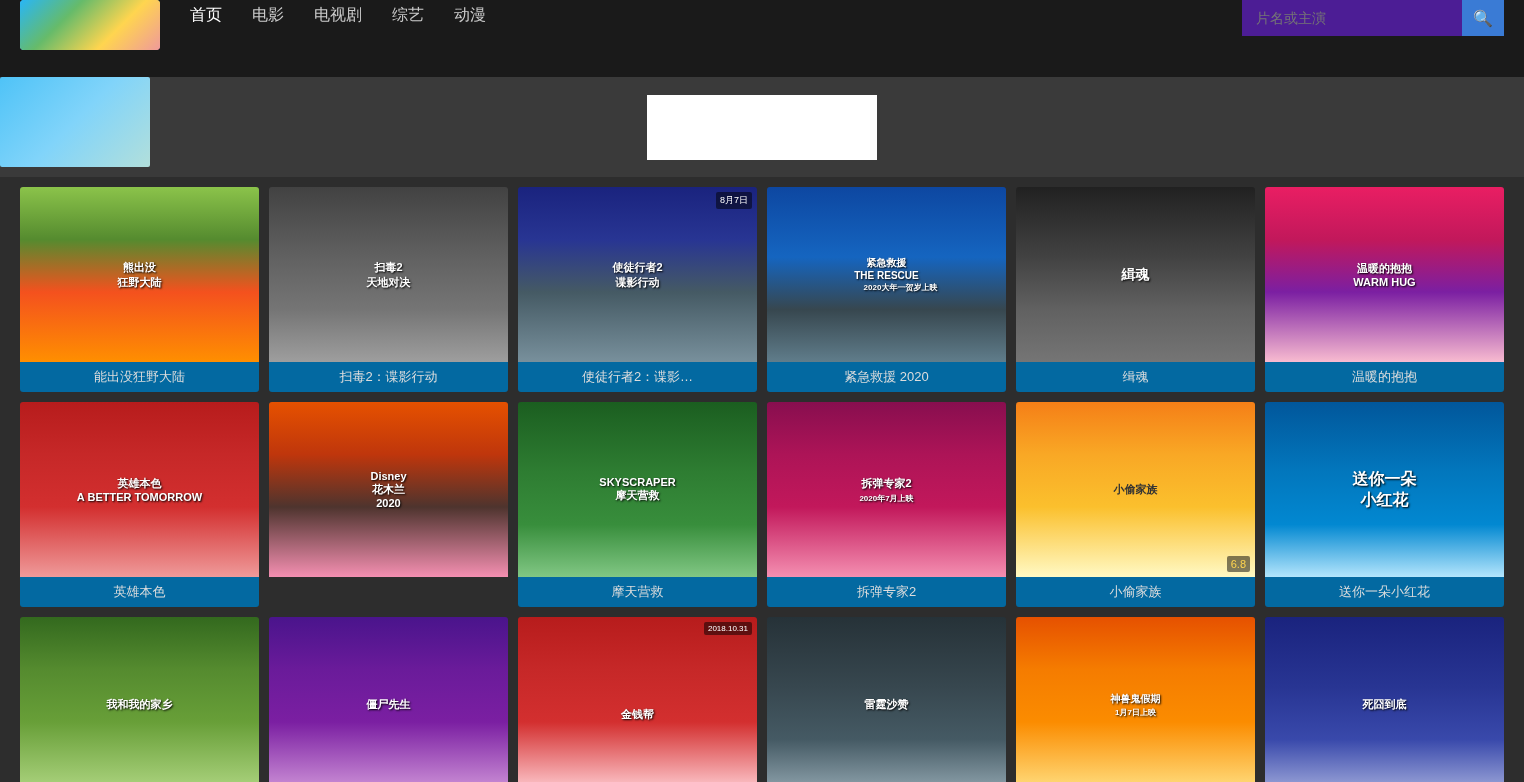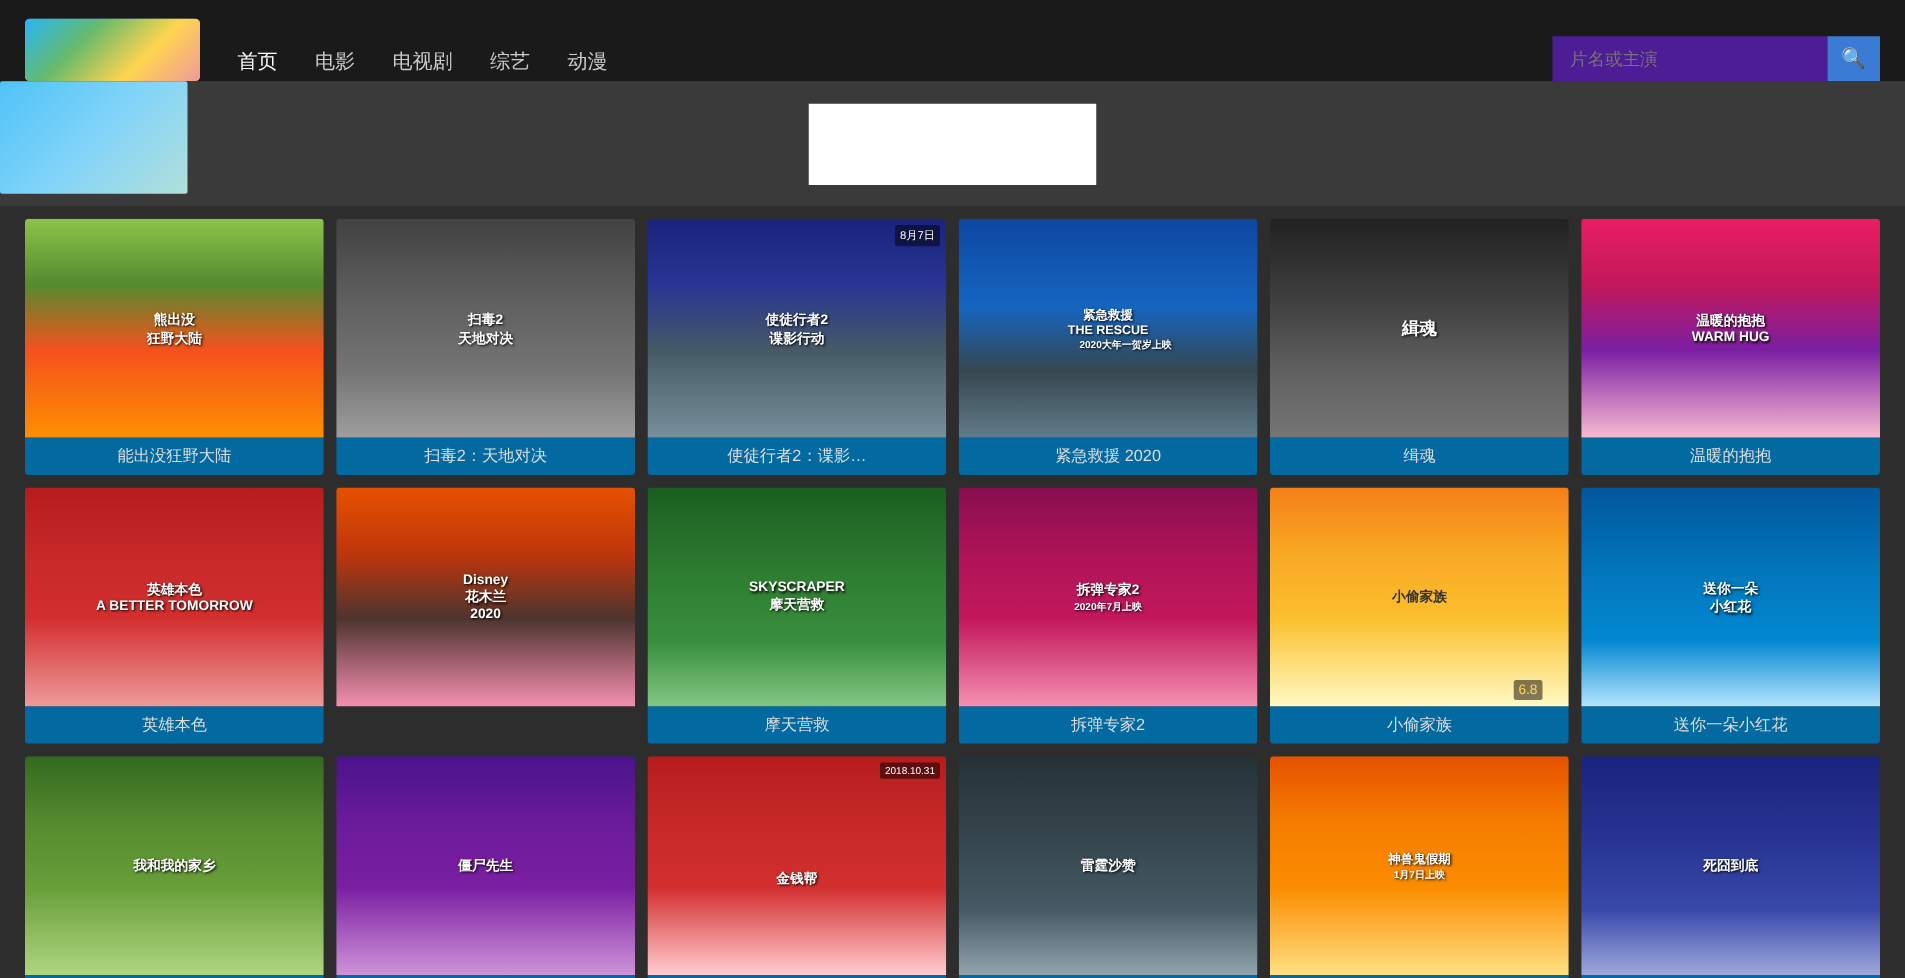--- a/index.html
+++ b/index.html
@@ -9,23 +9,23 @@
       color: #fff;
       min-height: 782px;
       width: 1524px;
       overflow-x: hidden;
     }
 
     
     .header {
       background-color: #1a1a1a;
       display: flex;
-      align-items: flex-end;
+      align-items: flex-start;
       padding: 0 20px;
-      height: 65px;
+      height: 77px;
       gap: 30px;
     }
     .logo {
       width: 140px;
       height: 50px;
       background: linear-gradient(135deg, #4fc3f7 0%, #81d4fa 30%, #fff176 60%, #a5d6a7 80%, #f48fb1 100%);
       border-radius: 4px;
       display: flex;
       align-items: center;
       justify-content: center;
@@ -174,21 +174,21 @@
       right: 5px;
       font-size: 9px;
       color: #fff;
       background: rgba(0,0,0,0.5);
       padding: 2px 4px;
       border-radius: 2px;
     }
     .poster-score {
       position: absolute;
       bottom: 5px;
-      right: 21px;
+      right: 5px;
       font-size: 11px;
       color: #ffd54f;
       background: rgba(0,0,0,0.5);
       padding: 2px 4px;
       border-radius: 2px;
       text-align: right;
     }
   </style>
 </head>
 <body>
@@ -223,21 +223,21 @@
     <div class="movie-card">
       <div class="movie-poster p1">
         <div style="text-align:center; padding:10px; font-size:11px; color:#fff; font-weight:bold; text-shadow:1px 1px 2px #000;">熊出没<br>狂野大陆</div>
       </div>
       <div class="movie-title">能出没狂野大陆</div>
     </div>
     <div class="movie-card">
       <div class="movie-poster p2">
         <div style="text-align:center; padding:10px; font-size:11px; color:#fff; font-weight:bold; text-shadow:1px 1px 2px #000;">扫毒2<br>天地对决</div>
       </div>
-      <div class="movie-title">扫毒2：天地对决</div>
+      <div class="movie-title">扫毒2：谍影行动</div>
     </div>
     <div class="movie-card">
       <div class="movie-poster p3">
         <div class="poster-date">8月7日</div>
         <div style="text-align:center; padding:10px; font-size:11px; color:#fff; font-weight:bold; text-shadow:1px 1px 2px #000;">使徒行者2<br>谍影行动</div>
       </div>
       <div class="movie-title">使徒行者2：谍影…</div>
     </div>
     <div class="movie-card">
       <div class="movie-poster p4">
@@ -286,21 +286,21 @@
     </div>
     <div class="movie-card">
       <div class="movie-poster p11">
         <div class="poster-score">6.8</div>
         <div style="text-align:center; padding:10px; font-size:11px; color:#333; font-weight:bold;">小偷家族</div>
       </div>
       <div class="movie-title">小偷家族</div>
     </div>
     <div class="movie-card">
       <div class="movie-poster p12">
-        <div style="text-align:center; padding:10px; font-size:11px; color:#fff; font-weight:bold; text-shadow:1px 1px 2px #000;">送你一朵<br>小红花</div>
+        <div style="text-align:center; padding:10px; font-size:16px; color:#fff; font-weight:bold; text-shadow:1px 1px 2px #000;">送你一朵<br>小红花</div>
       </div>
       <div class="movie-title">送你一朵小红花</div>
     </div>
   </div>
 
   <div class="movie-grid">
 
     <div class="movie-card">
       <div class="movie-poster p13">
         <div style="text-align:center; padding:10px; font-size:11px; color:#fff; font-weight:bold; text-shadow:1px 1px 2px #000;">我和我的家乡</div>

